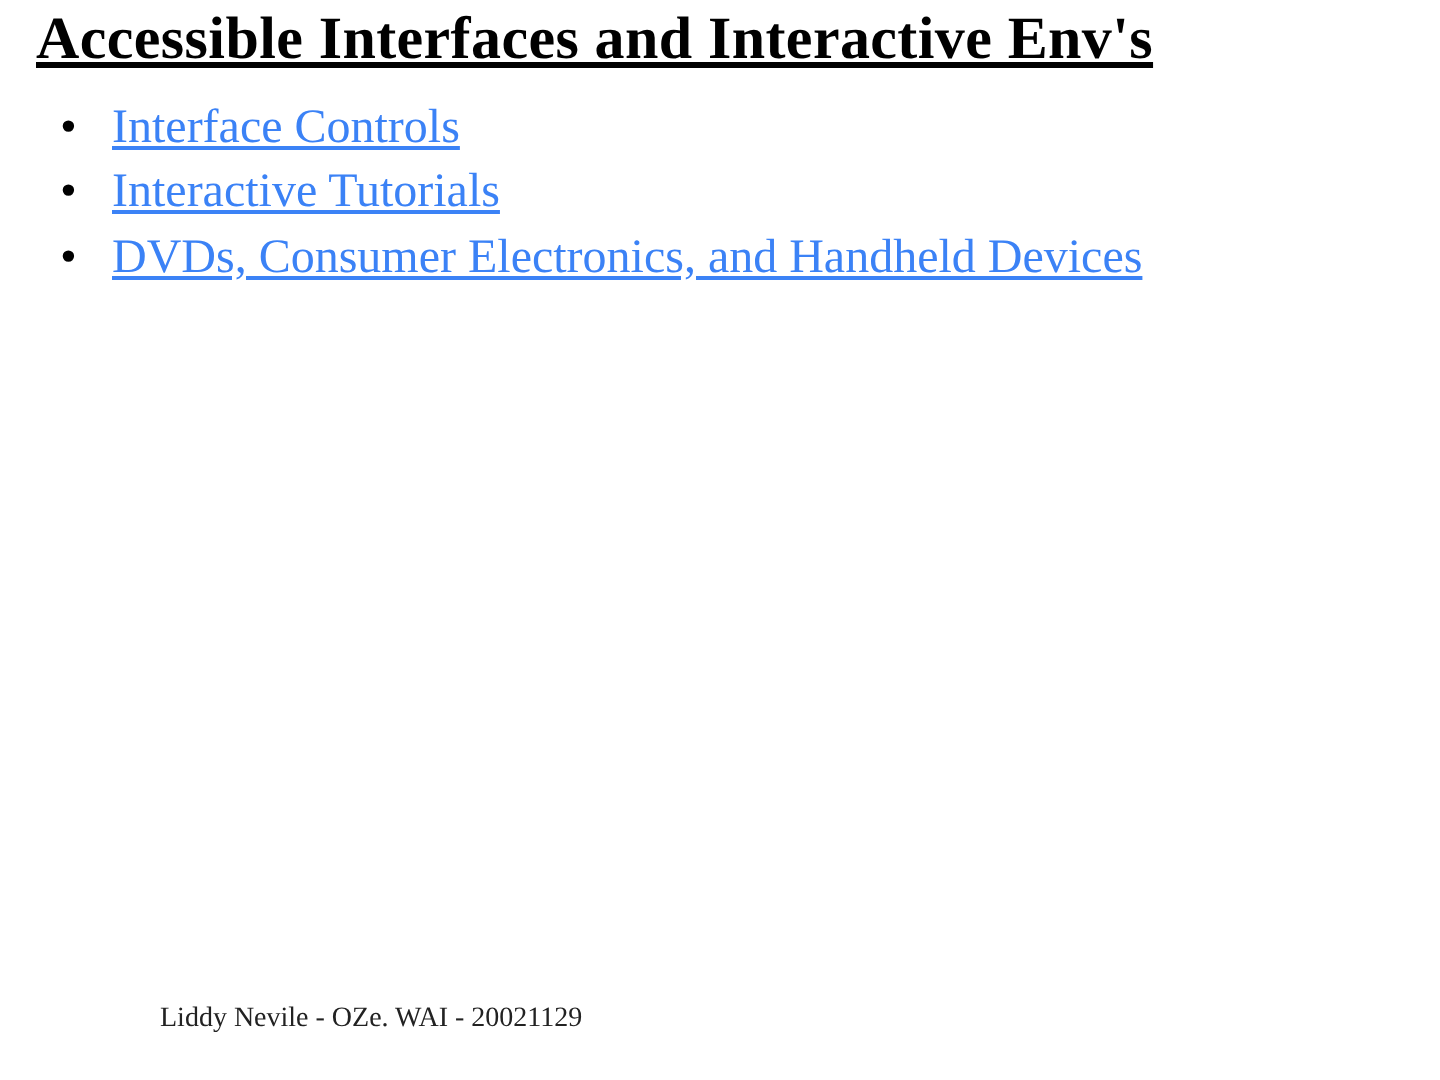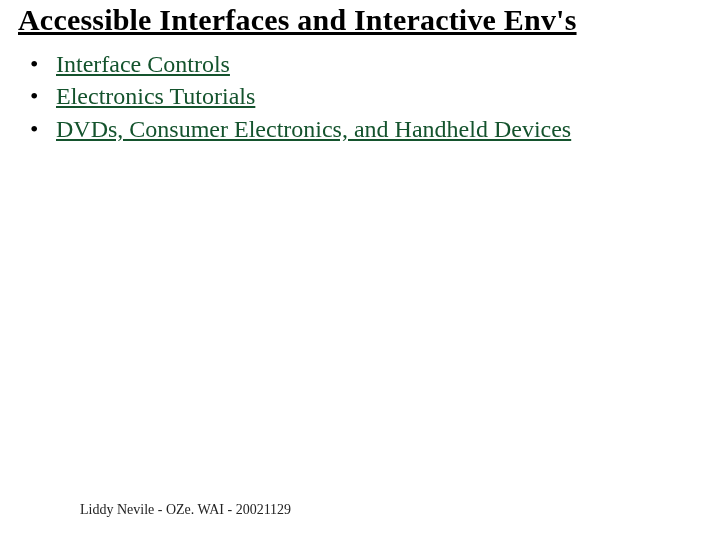--- a/index.html
+++ b/index.html
@@ -39,21 +39,21 @@
     margin: 0;
   }
   ul.bullets li::before {
     content: "•";
     position: absolute;
     left: 4px;
     top: 0;
     font-size: 24px;
   }
   ul.bullets li a {
-    color: #14532d;
+    color: #3b82f6;
     text-decoration: underline;
   }
   .footer {
     position: absolute;
     left: 80px;
     bottom: 24px;
     font-family: Liberation Serif, serif;
     font-size: 14px;
     color: #222;
   }
@@ -62,21 +62,21 @@
 <body>
 
 <div class="slide">
   <h1 class="title">Accessible Interfaces and Interactive Env's</h1>
 
   <ul class="bullets">
     <li>
       <a href="#">Interface Controls</a>
     </li>
     <li>
-      <a href="#"> Electronics Tutorials</a>
+      <a href="#"> Interactive Tutorials</a>
     </li>
     <li>
       <a href="#"> DVDs, Consumer Electronics, and Handheld Devices</a>
     </li>
   </ul>
 
   <div class="footer">Liddy Nevile - OZe. WAI - 20021129</div>
 </div>
 
 </body></html>

